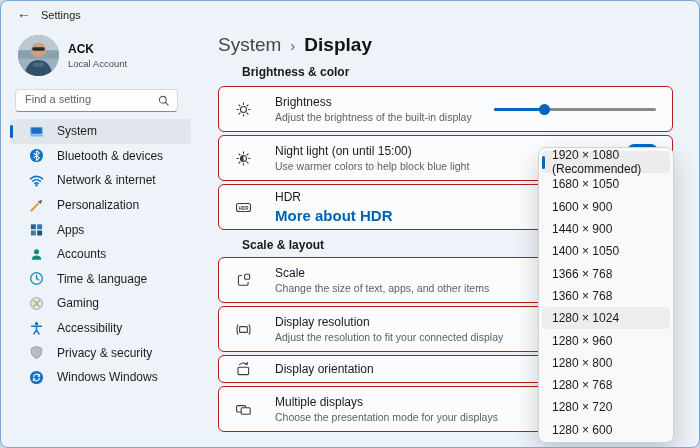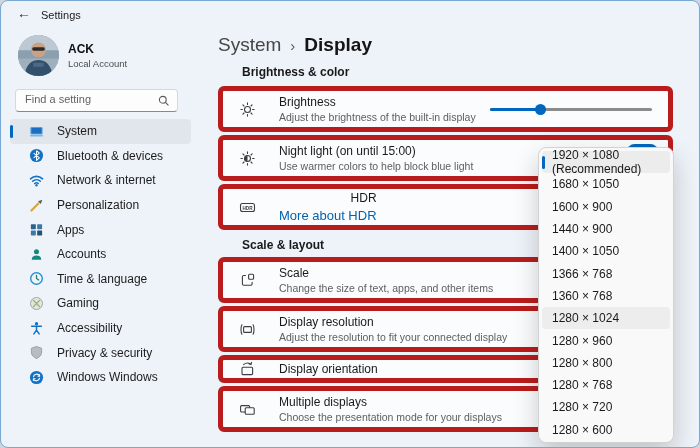--- a/index.html
+++ b/index.html
@@ -32,28 +32,28 @@
     background:#0067c0;border-radius:2px;}
 
   
   .breadcrumb{position:absolute;left:217px;top:33px;display:flex;align-items:baseline;gap:9px;}
   .crumb-root{font-size:19px;color:#464646;}
   .crumb-sep{font-size:15px;color:#5a5a5a;}
   .crumb-current{font-size:19px;font-weight:700;color:#141414;}
 
   .sec-header{position:absolute;left:217px;font-size:12px;font-weight:700;color:#191919;margin-left:24px;}
 
-  .card{position:absolute;left:217px;width:455px;background:#fbfcfd;border:5px solid #b91c1c;
+  .card{position:absolute;left:217px;width:455px;background:#fbfcfd;border:1px solid #b91c1c;
     border-radius:6px;display:flex;align-items:center;padding:0 16px;}
   .row-icon{width:17px;height:17px;margin-right:23px;flex:0 0 17px;}
   .row-icon svg{display:block;stroke:#3d3d3d;fill:none;stroke-width:1.1;stroke-linecap:round;}
   .row-text{display:flex;flex-direction:column;gap:2.5px;}
   .row-title{font-size:12px;color:#1a1a1a;}
   .row-sub{font-size:10.5px;color:#5e5e5e;text-align:center;}
-  .row-link{font-size:13px;color:#0063b1;font-weight:400;cursor:default;}
+  .row-link{font-size:15px;color:#0063b1;font-weight:700;cursor:default;}
 
   .slider{margin-left:auto;width:162px;height:13px;position:relative;}
   .slider-track{position:absolute;left:0;right:0;top:5px;height:3px;background:#8b8b8b;border-radius:2px;}
   .slider-fill{position:absolute;left:0;top:5px;height:3px;background:#0067c0;border-radius:2px;}
   .slider-thumb{position:absolute;top:1px;width:11px;height:11px;border-radius:50%;background:#0067c0;}
 
   .toggle-peek{position:absolute;left:626px;top:143px;width:31px;height:15px;border-radius:8px;
     background:#0067c0;z-index:5;}
 
   
@@ -216,21 +216,21 @@
         <path d="M8.5 5.5 A3 3 0 0 0 8.5 11.5 Z" fill="#3d3d3d" stroke="none"></path>
         <path d="M8.5 1.9 V3.4 M8.5 13.6 V15.1 M1.9 8.5 H3.4 M13.6 8.5 H15.1 M3.9 3.9 L5 5 M12 12 L13.1 13.1 M3.9 13.1 L5 12 M12 5 L13.1 3.9"></path>
       </svg>
     </span>
     <span class="row-text">
       <span class="row-title">Night light (on until 15:00)</span>
       <span class="row-sub">Use warmer colors to help block blue light</span>
     </span>
   </div>
 
-  <div class="card" style="top:183px;height:46px;text-align:right;">
+  <div class="card" style="top:183px;height:46px;">
     <span class="row-icon">
       <svg viewBox="0 0 17 17">
         <rect x="1.5" y="4.5" width="14" height="8" rx="2"></rect>
         <text x="8.5" y="10.7" text-anchor="middle" font-size="4.6" font-weight="bold" fill="#3d3d3d" stroke="none" font-family="Liberation Sans, sans-serif">HDR</text>
       </svg>
     </span>
     <span class="row-text">
       <span class="row-title">HDR</span>
       <span class="row-link">More about HDR</span>
     </span>

